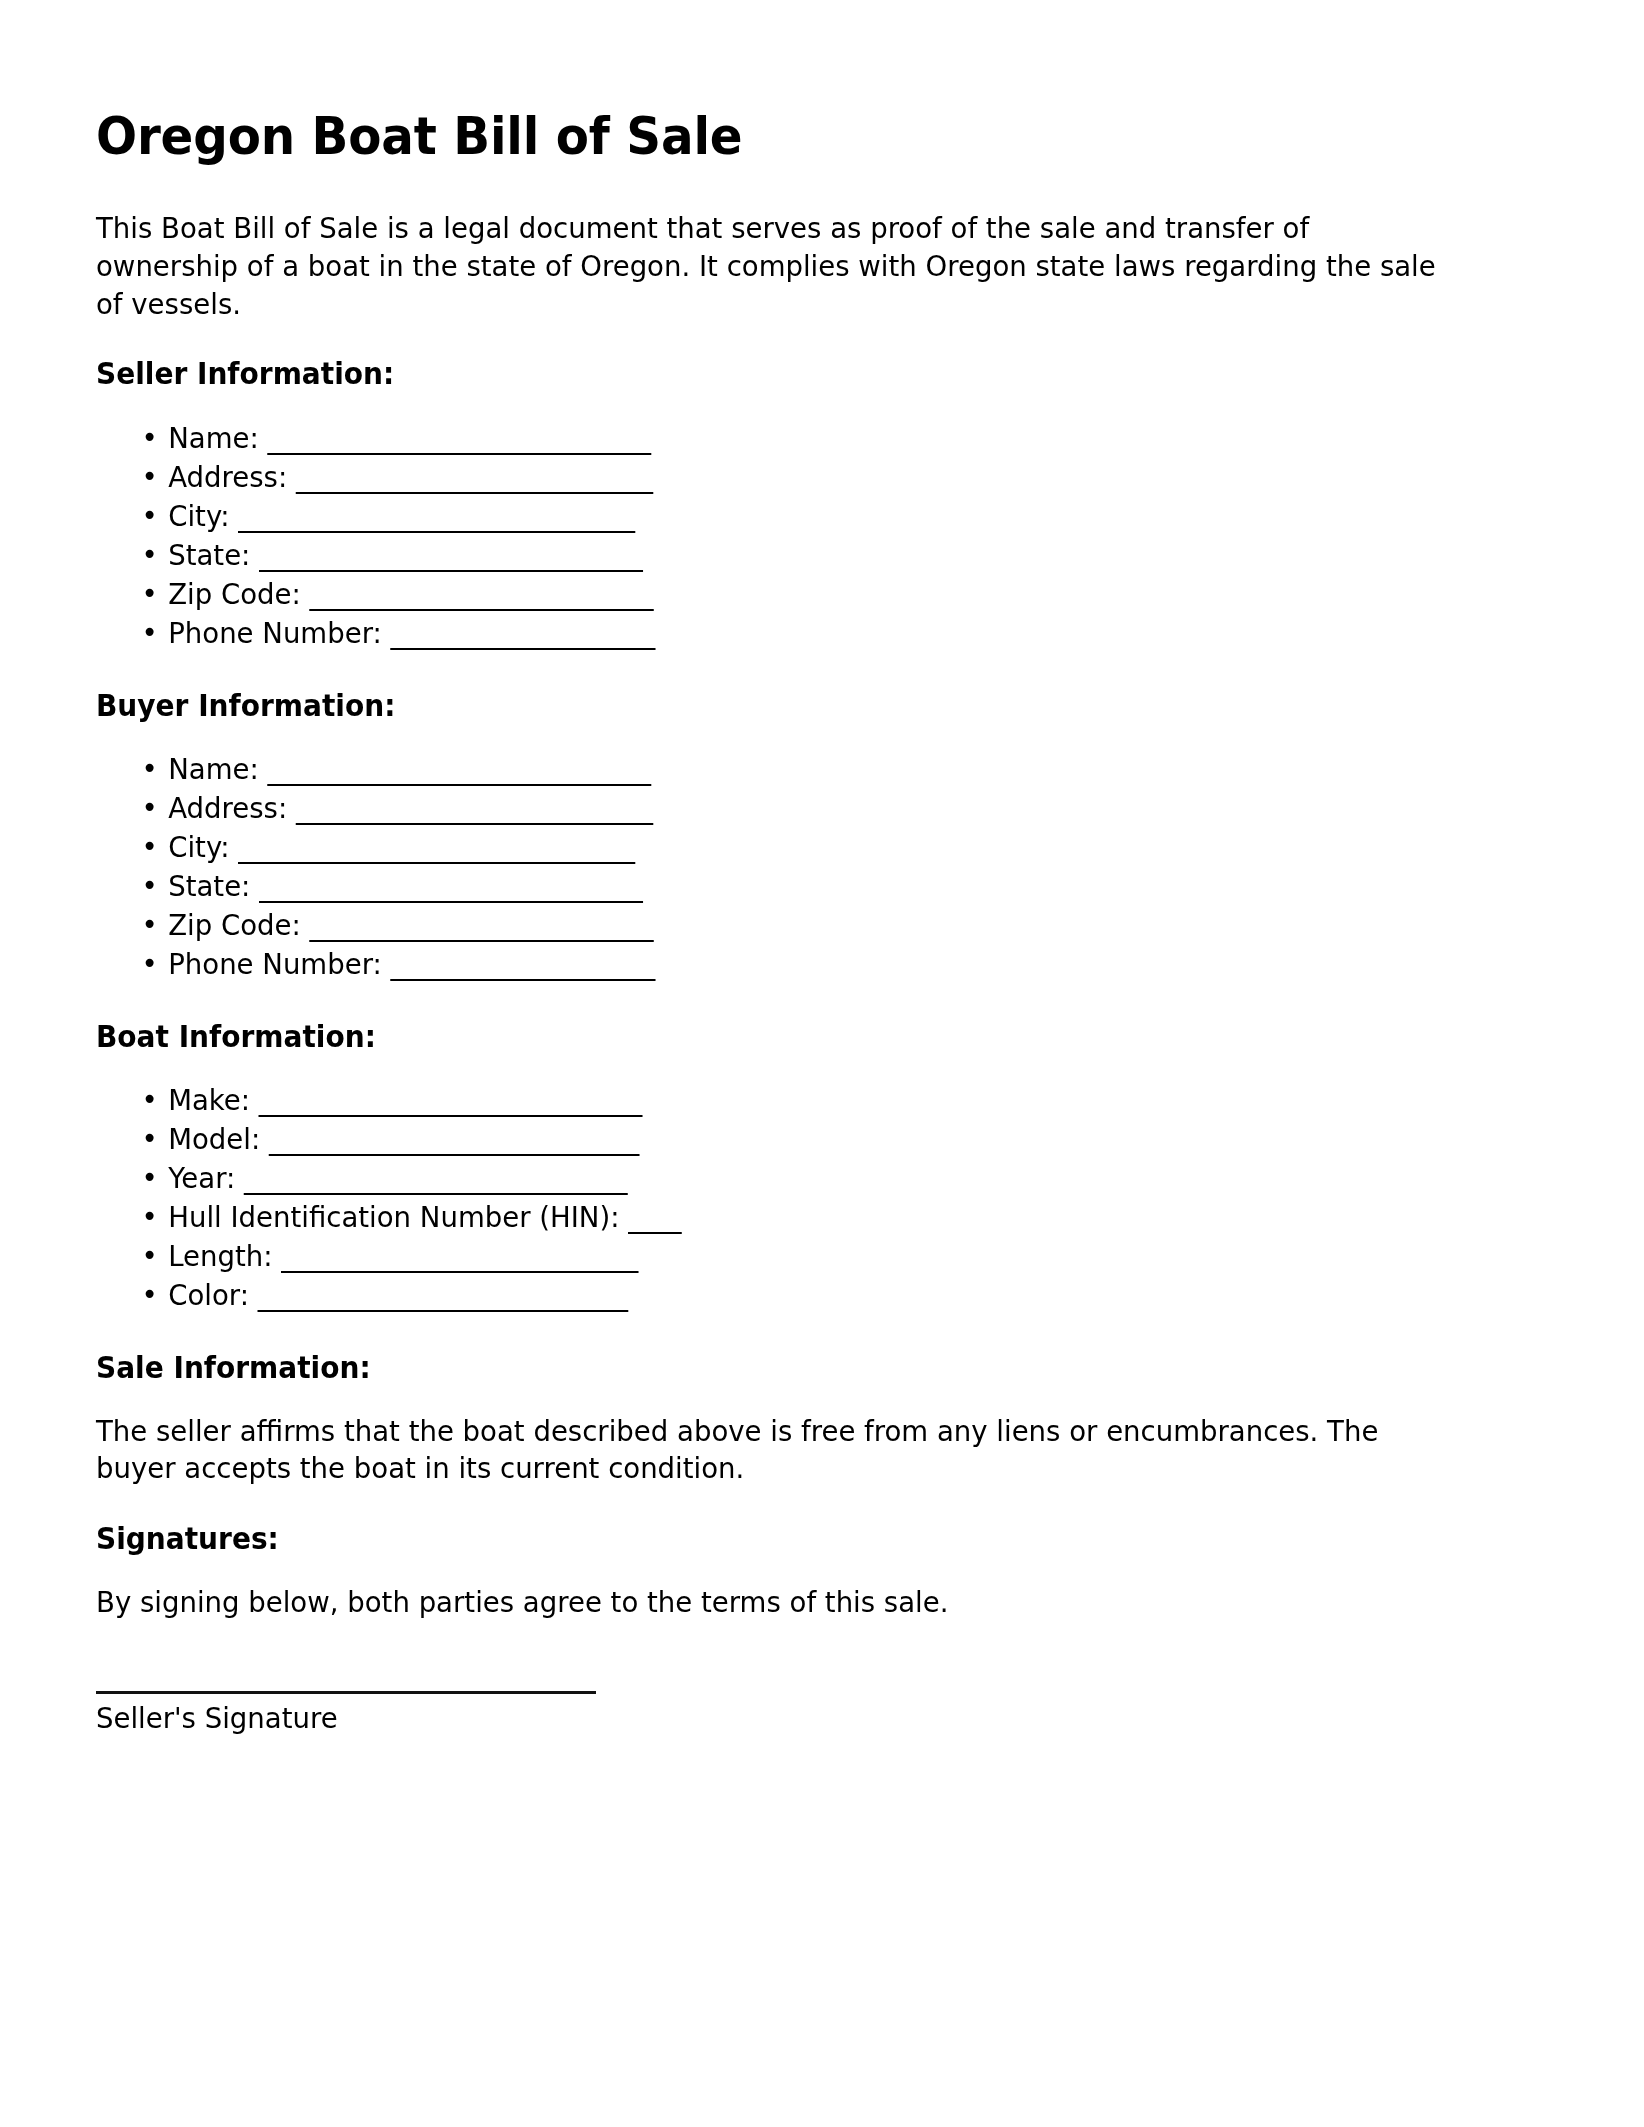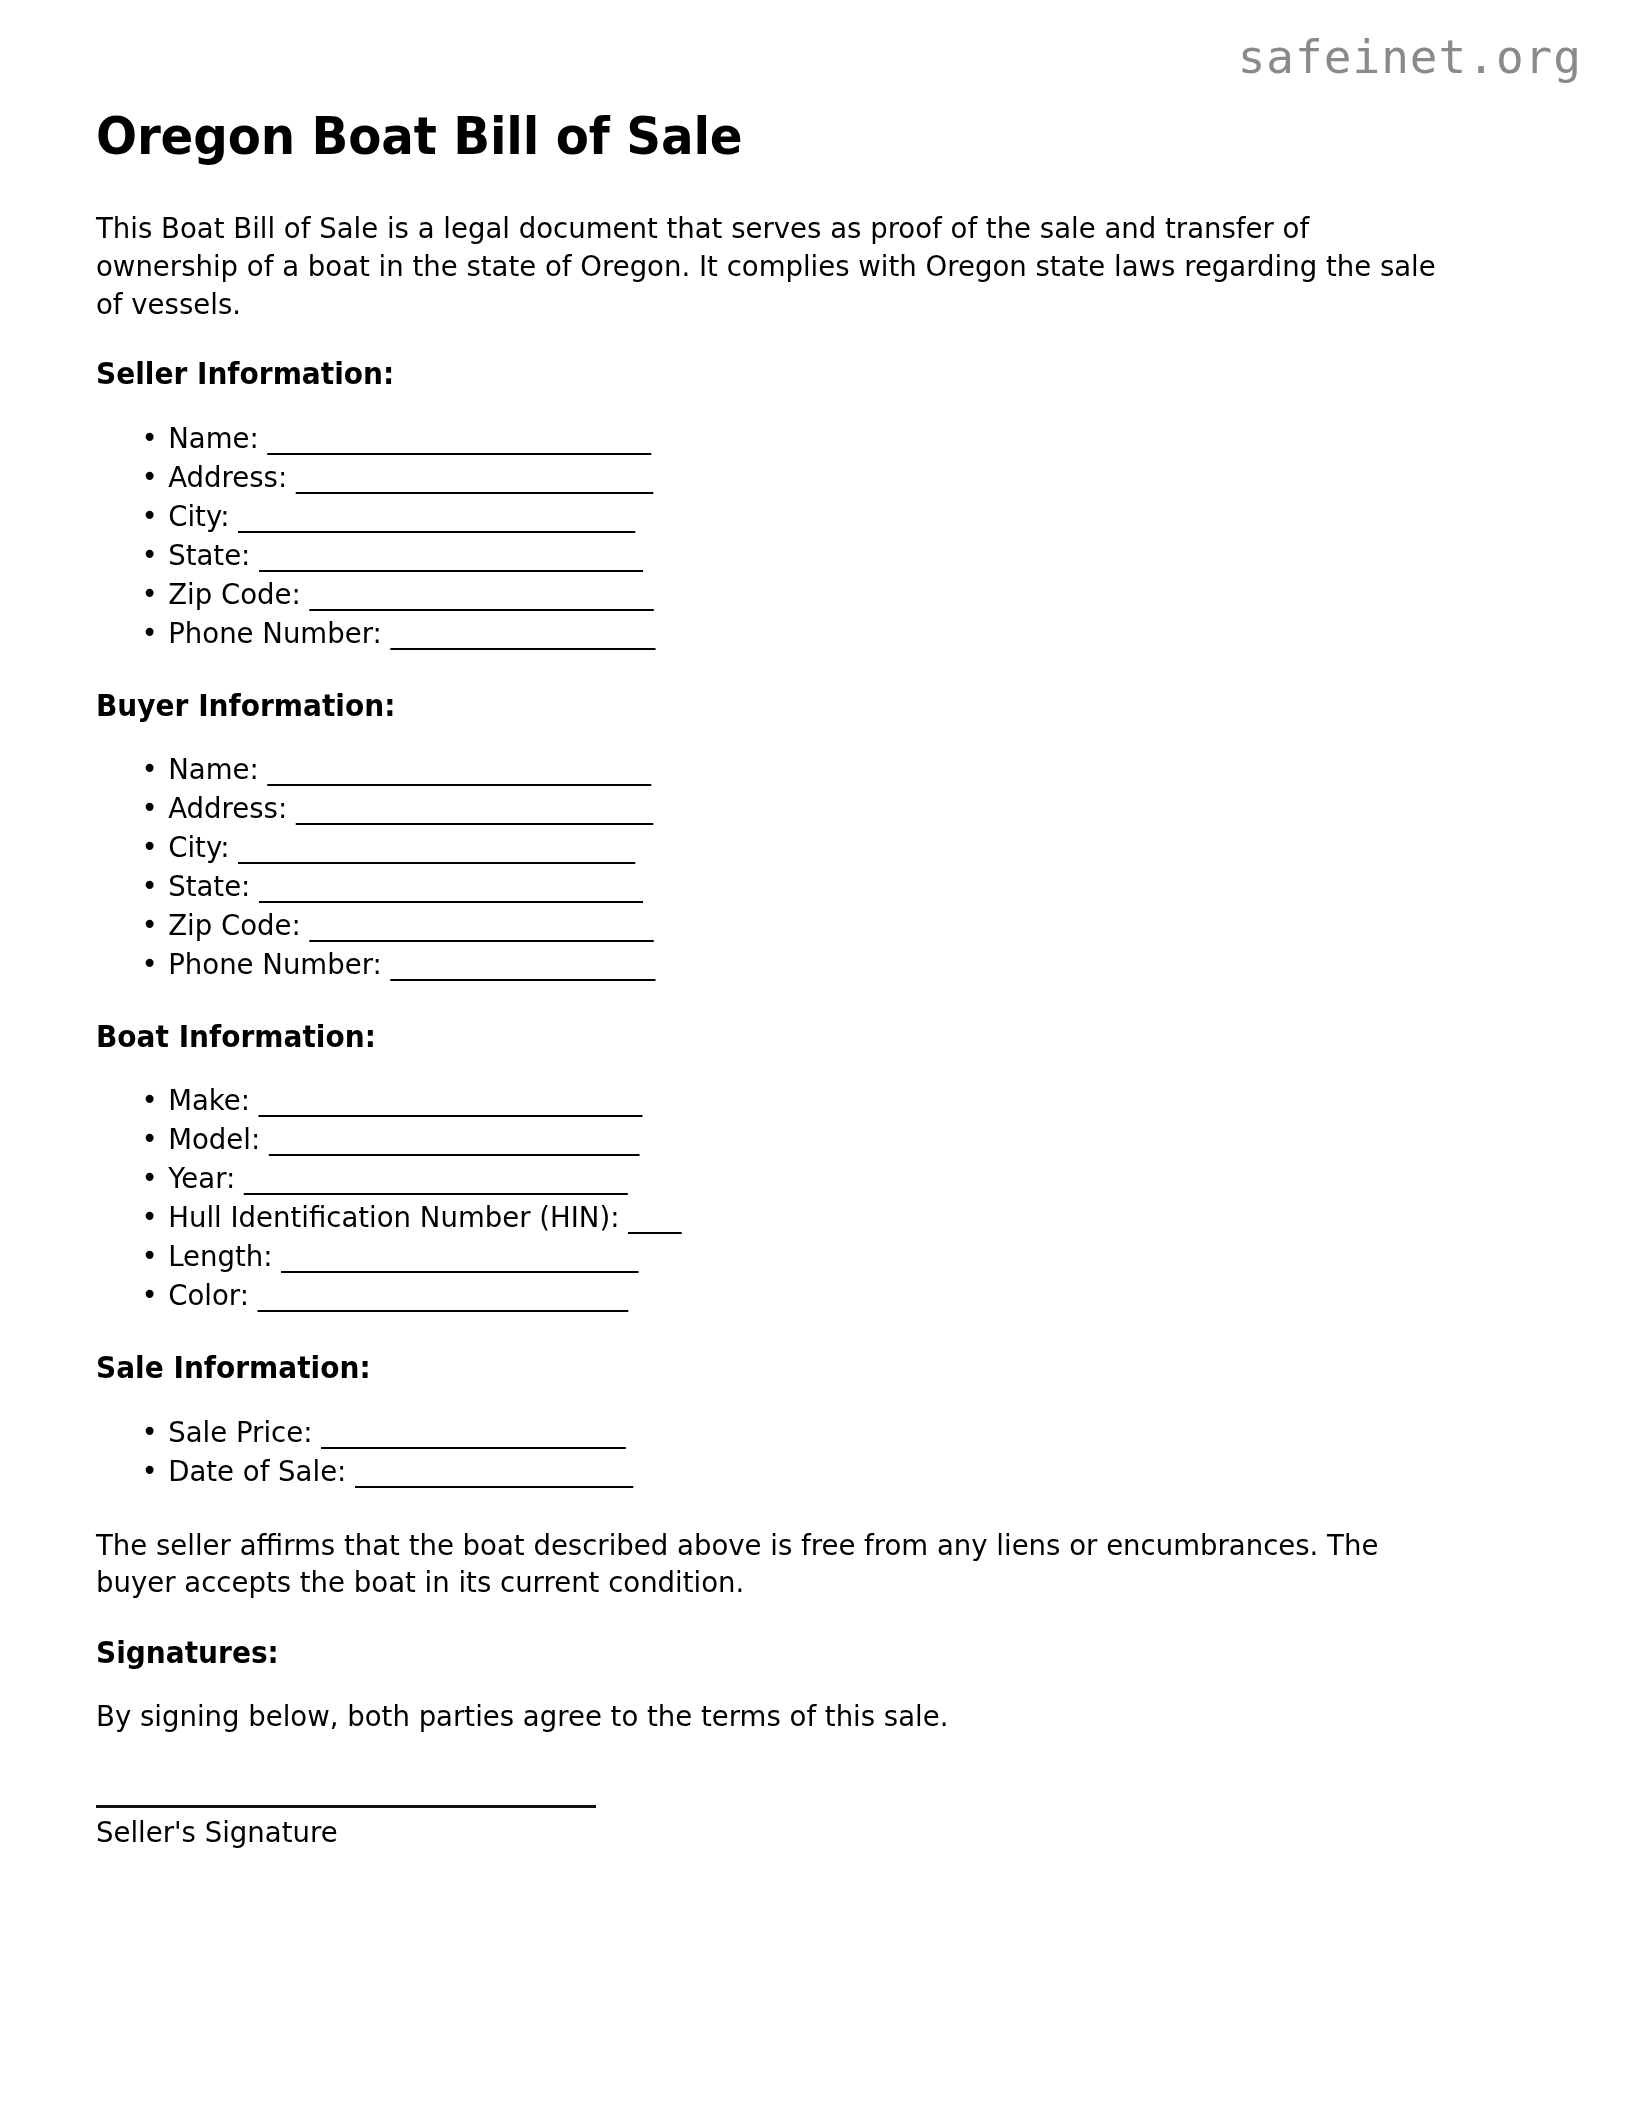--- a/index.html
+++ b/index.html
@@ -120,21 +120,20 @@
     line-height: 1.25;
     transform: scaleX(0.95);
     transform-origin: left center;
   }
 </style>
 </head>
 <body>
 
 <div class="page">
 
-  <div class="watermark">safeinet.org</div>
 
   <div class="content">
 
     <h1 class="doc-title">Oregon Boat Bill of Sale</h1>
 
     <p class="para">This Boat Bill of Sale is a legal document that serves as proof of the sale and transfer of ownership of a boat in the state of Oregon. It complies with Oregon state laws regarding the sale of vessels.</p>
 
     <h2 class="section-heading">Seller Information:</h2>
 
     <ul class="field-list">
@@ -163,24 +162,20 @@
       <li><span>Make:</span> <span class="blank">_____________________________</span></li>
       <li><span>Model:</span> <span class="blank">____________________________</span></li>
       <li><span>Year:</span> <span class="blank">_____________________________</span></li>
       <li><span>Hull Identification Number (HIN):</span> <span class="blank">____</span></li>
       <li><span>Length:</span> <span class="blank">___________________________</span></li>
       <li><span>Color:</span> <span class="blank">____________________________</span></li>
     </ul>
 
     <h2 class="section-heading">Sale Information:</h2>
 
-    <ul class="field-list">
-      <li><span>Sale Price:</span> <span class="blank">_______________________</span></li>
-      <li><span>Date of Sale:</span> <span class="blank">_____________________</span></li>
-    </ul>
 
     <p class="para">The seller affirms that the boat described above is free from any liens or encumbrances. The buyer accepts the boat in its current condition.</p>
 
     <h2 class="section-heading">Signatures:</h2>
 
     <p class="para">By signing below, both parties agree to the terms of this sale.</p>
 
     <div class="sig-block">
 
       <div class="sig-group">

